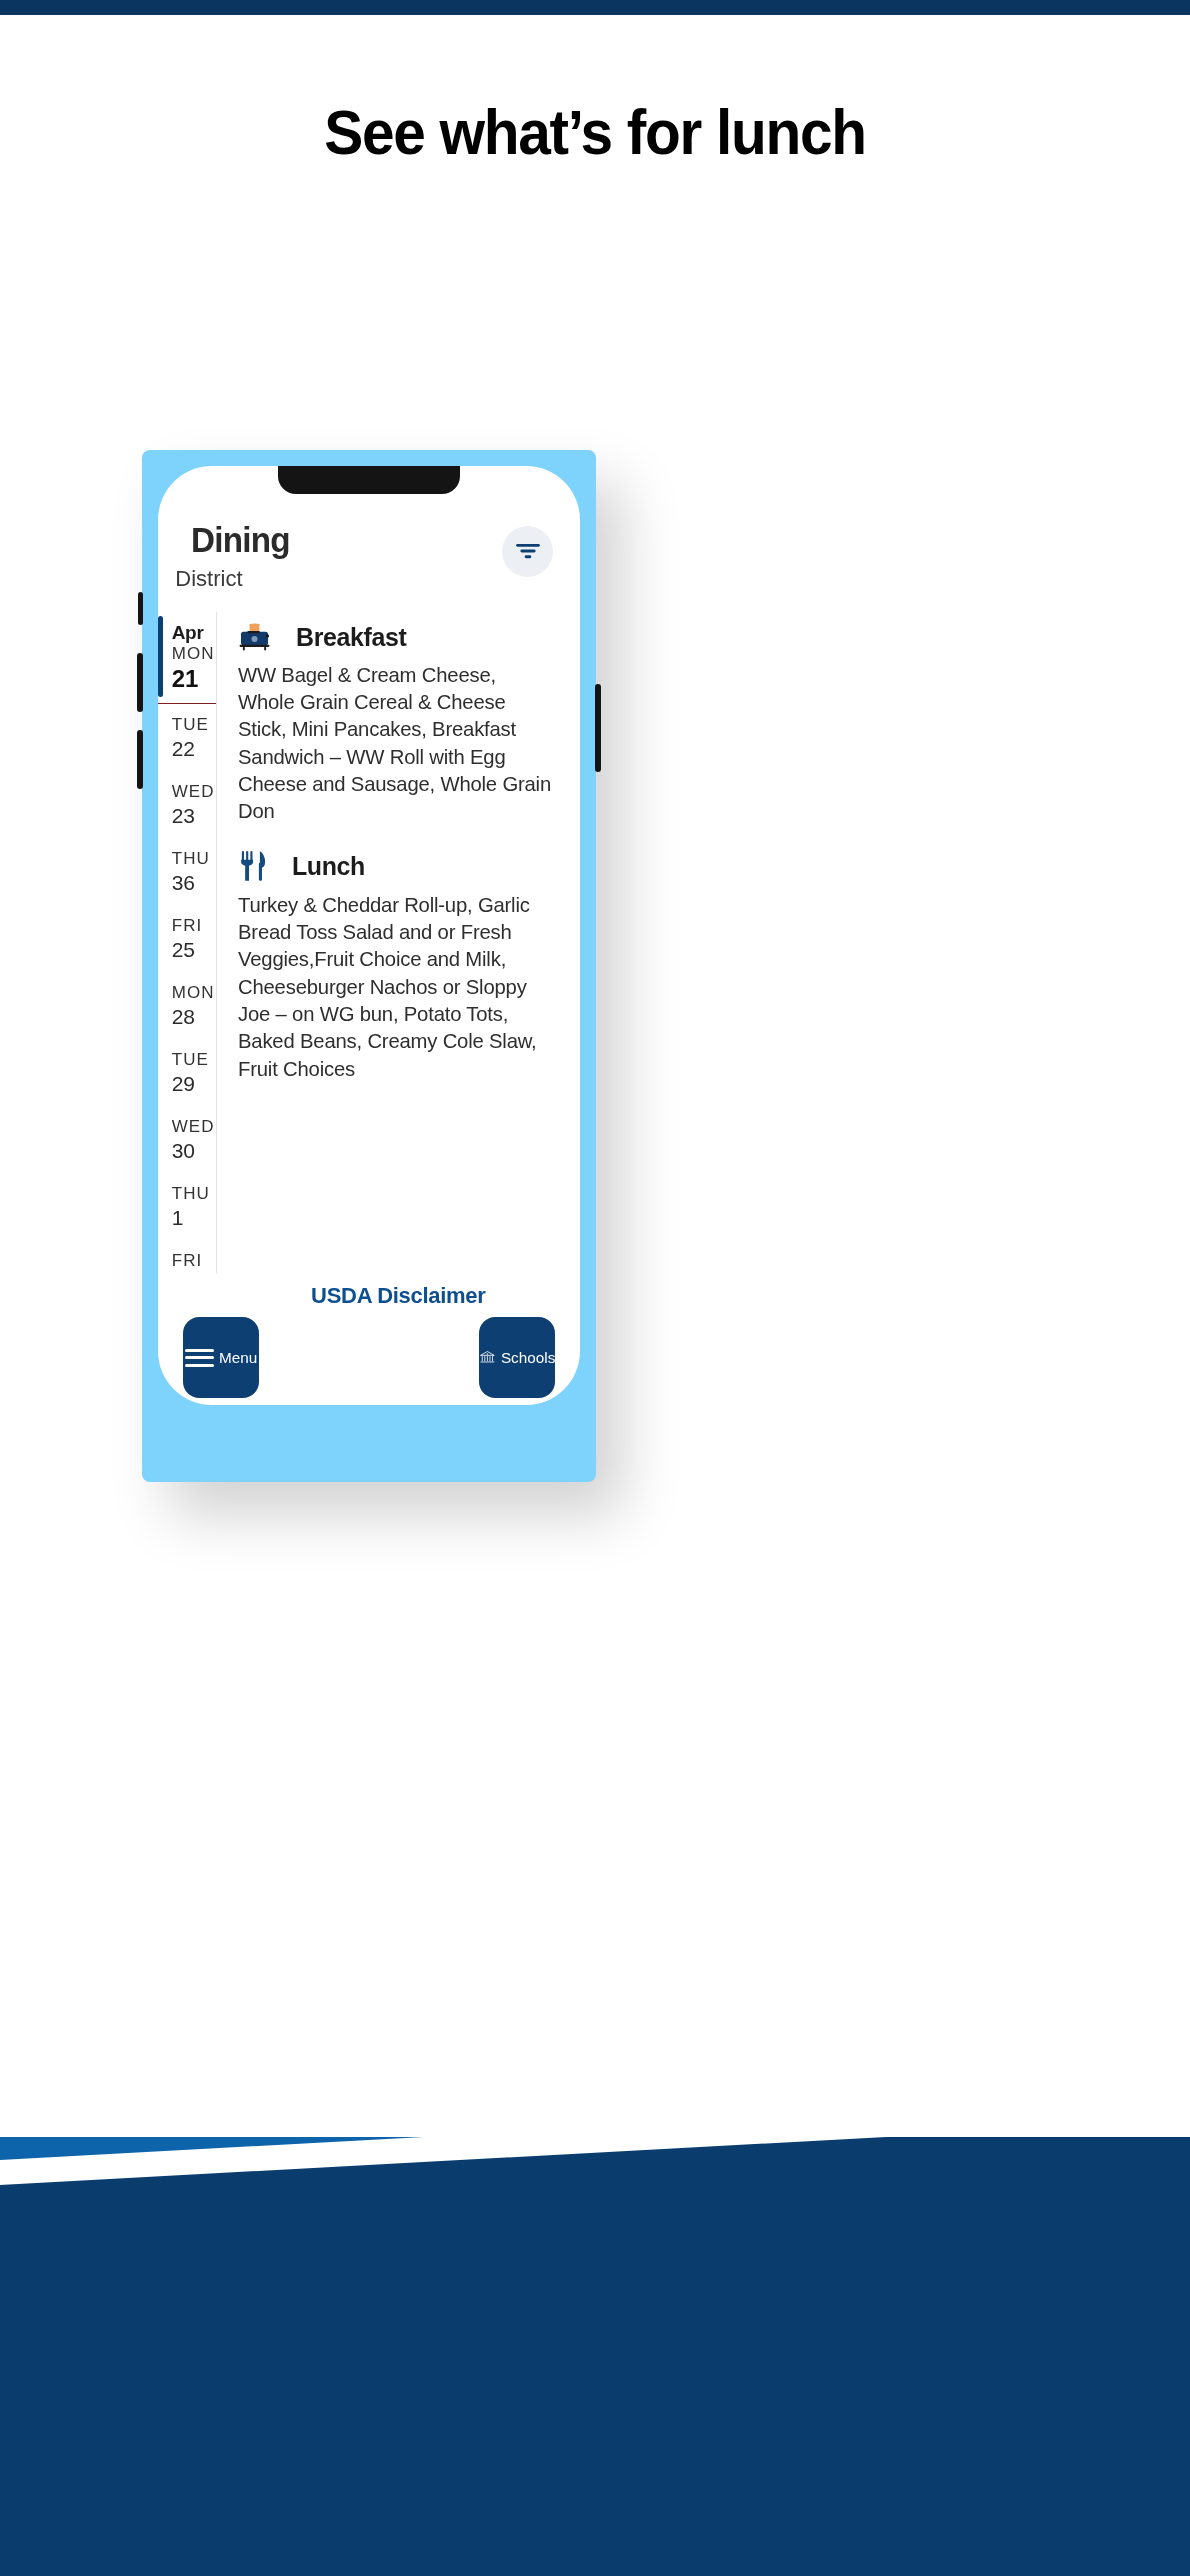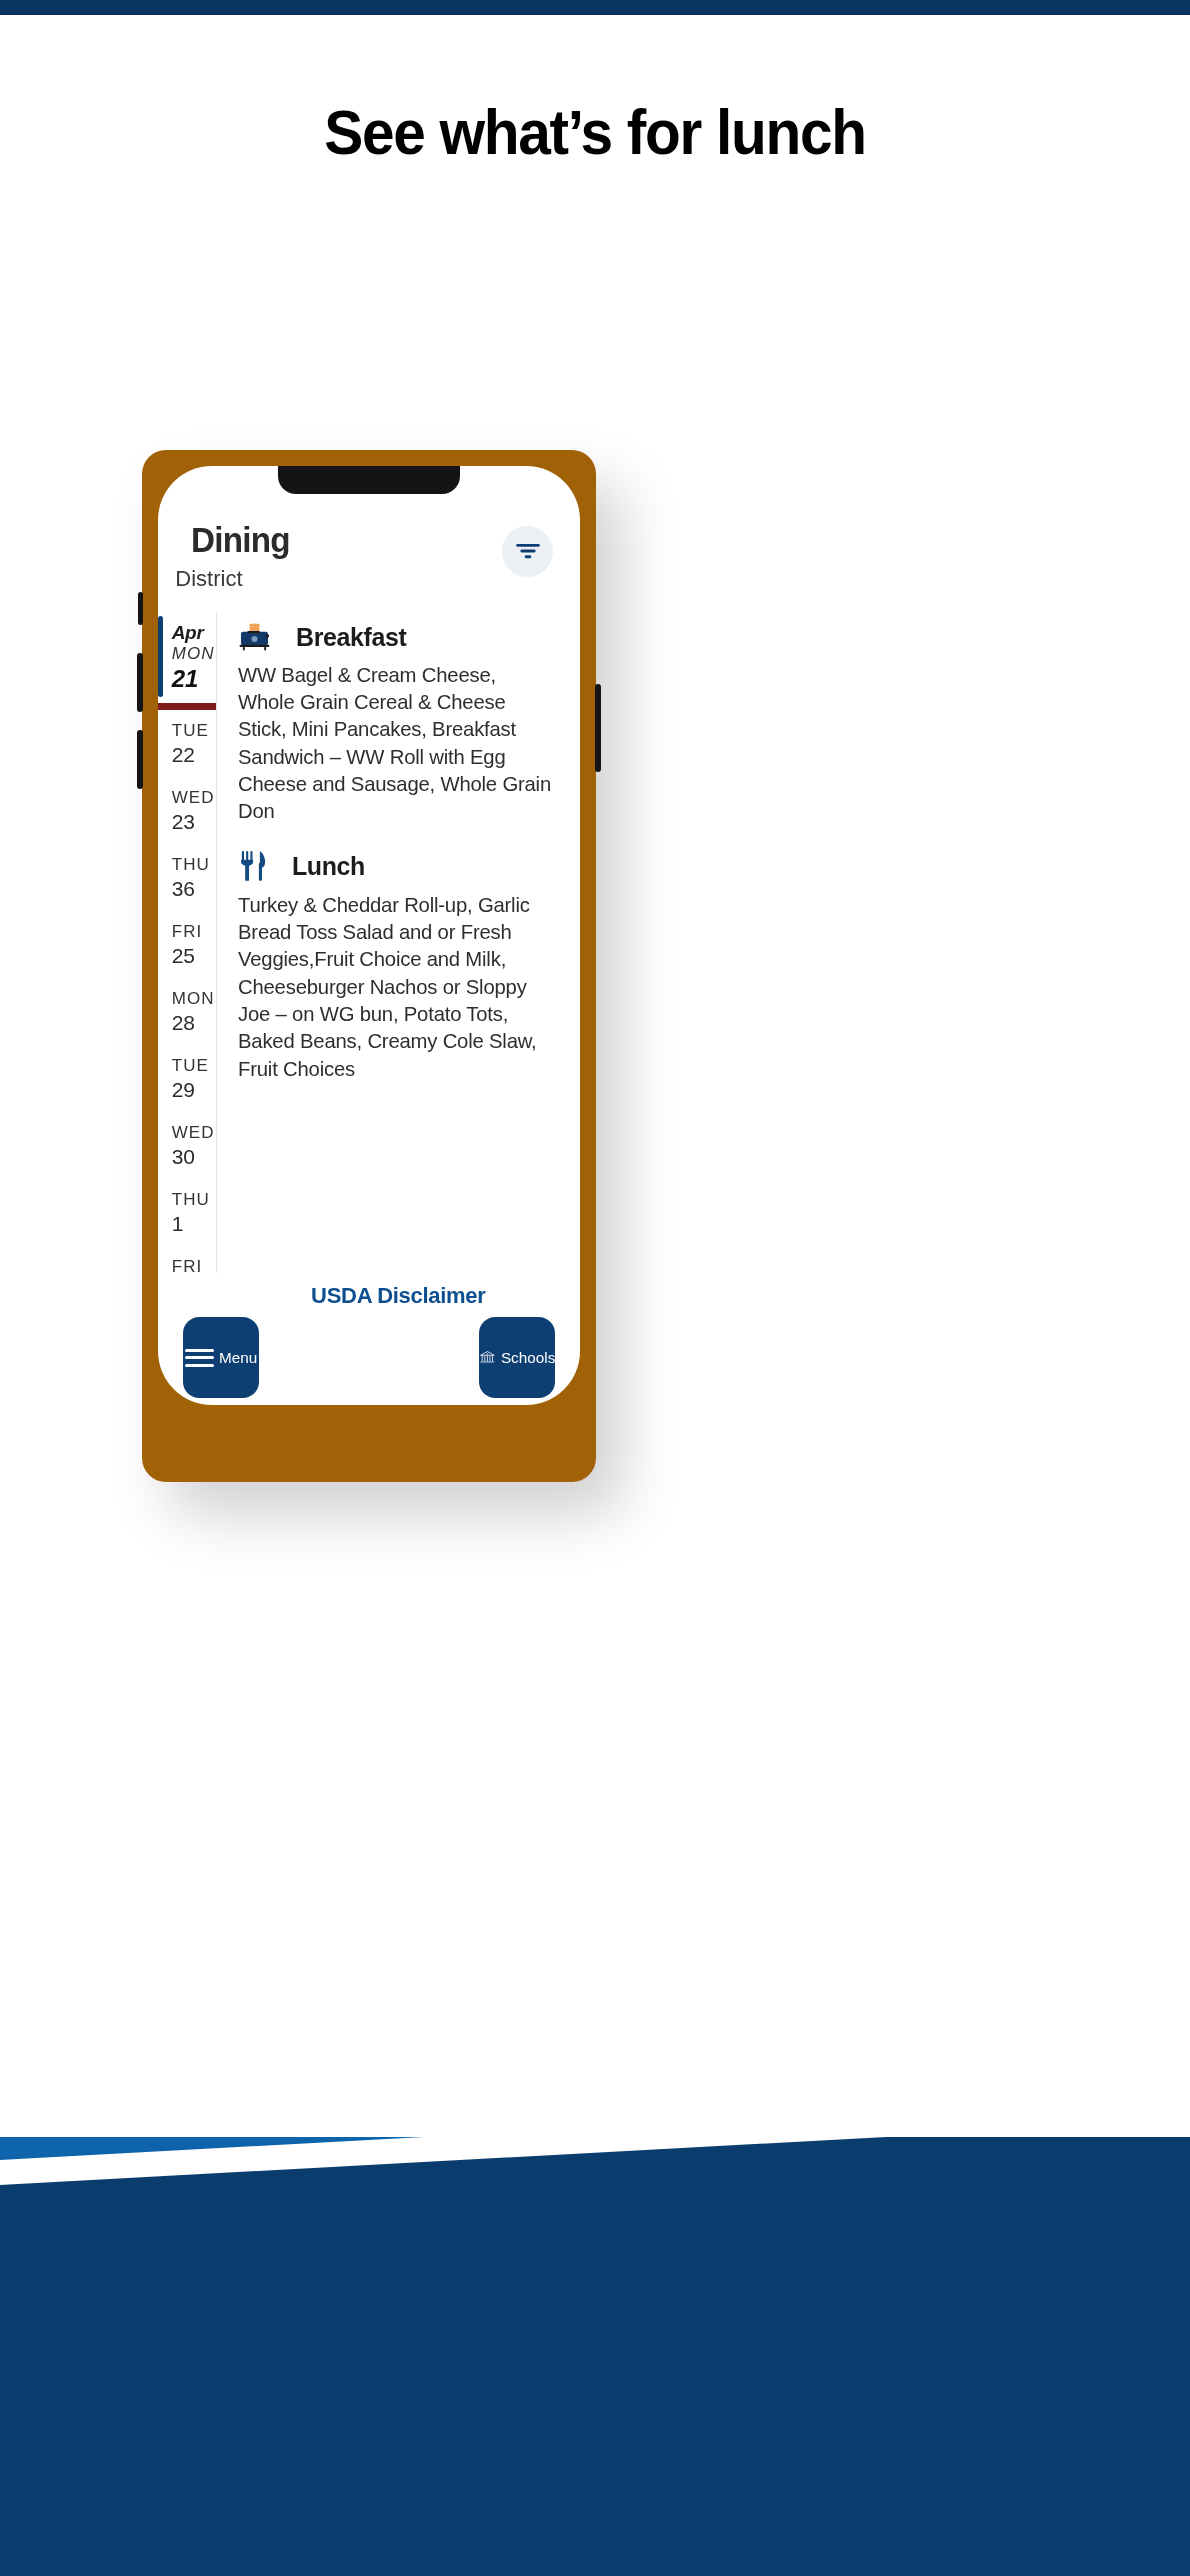--- a/index.html
+++ b/index.html
@@ -59,22 +59,22 @@
     width: 1284px; height: 25px;
     background: #ffffff;
     transform: rotate(-3.1deg);
     transform-origin: left top;
   }
 
   
   .phone {
     position: absolute; left: 142px; top: 450px;
     width: 454px; height: 1032px;
-    background: #a16207;
-    border-radius: 24px;
+    background: #7dd3fc;
+    border-radius: 8px;
     box-shadow: 27px 33px 58px rgba(0,0,0,0.18);
   }
   .phone-screen {
     position: absolute; left: 16.3px; top: 16.3px;
     width: 422px; height: 939px;
     background: #ffffff;
     border-radius: 54px;
     overflow: hidden;
   }
   .notch {
@@ -149,21 +149,21 @@
   .date-item .d-num {
     font-size: 21px; font-weight: 400; color: #2b2b2b;
     line-height: 1.1;
   }
   .date-item.active .d-num { font-weight: 700; font-size: 24px; color: #111; }
   .date-item.active::before {
     content: ""; position: absolute; left: 0; top: 3.8px;
     width: 4.8px; height: calc(100% - 9.6px);
     background: #0c3f72; border-radius: 2.9px;
   }
-  .date-item.active { border-bottom: 7px solid #7f1d1d; font-style: italic; }
+  .date-item.active { border-bottom: 1px solid #7f1d1d; }
 
   
   .meals {
     flex: 1;
     padding: 9.6px 19px 0 21px;
     overflow: hidden;
   }
   .meal-head {
     display: flex; align-items: center; gap: 25px;
     margin-bottom: 7.7px;

